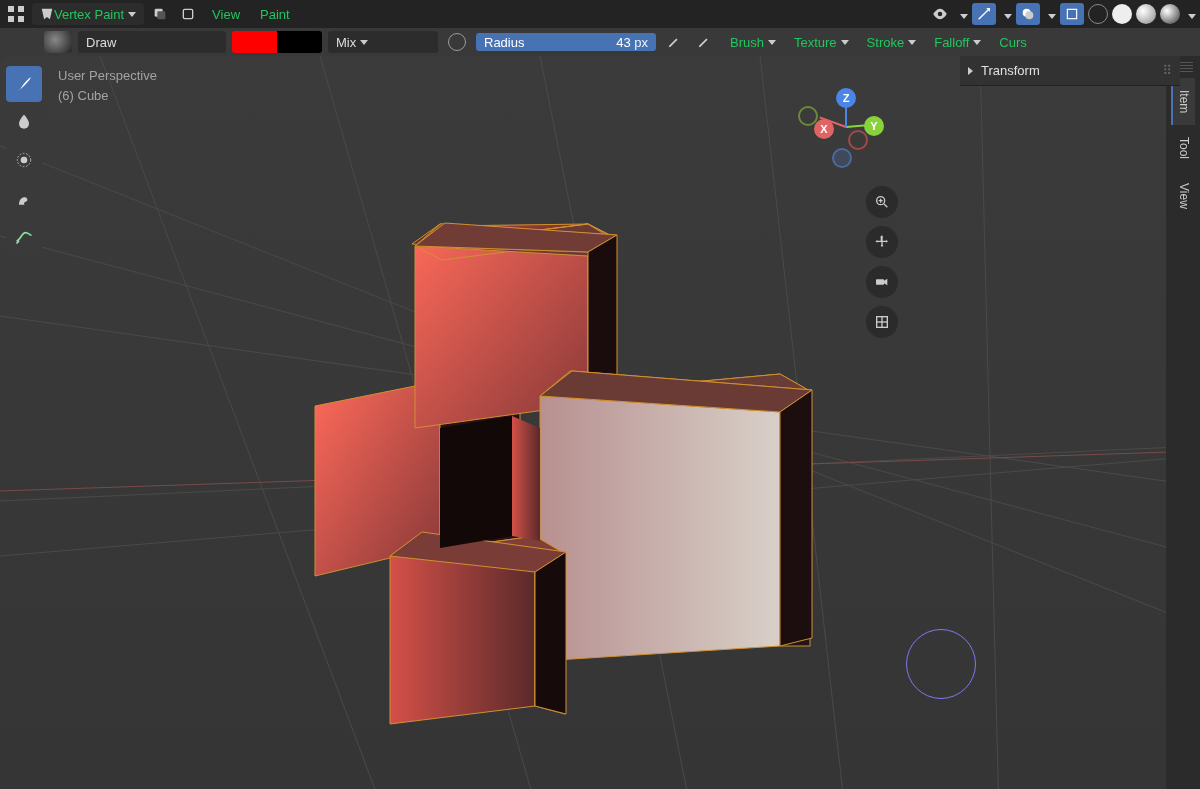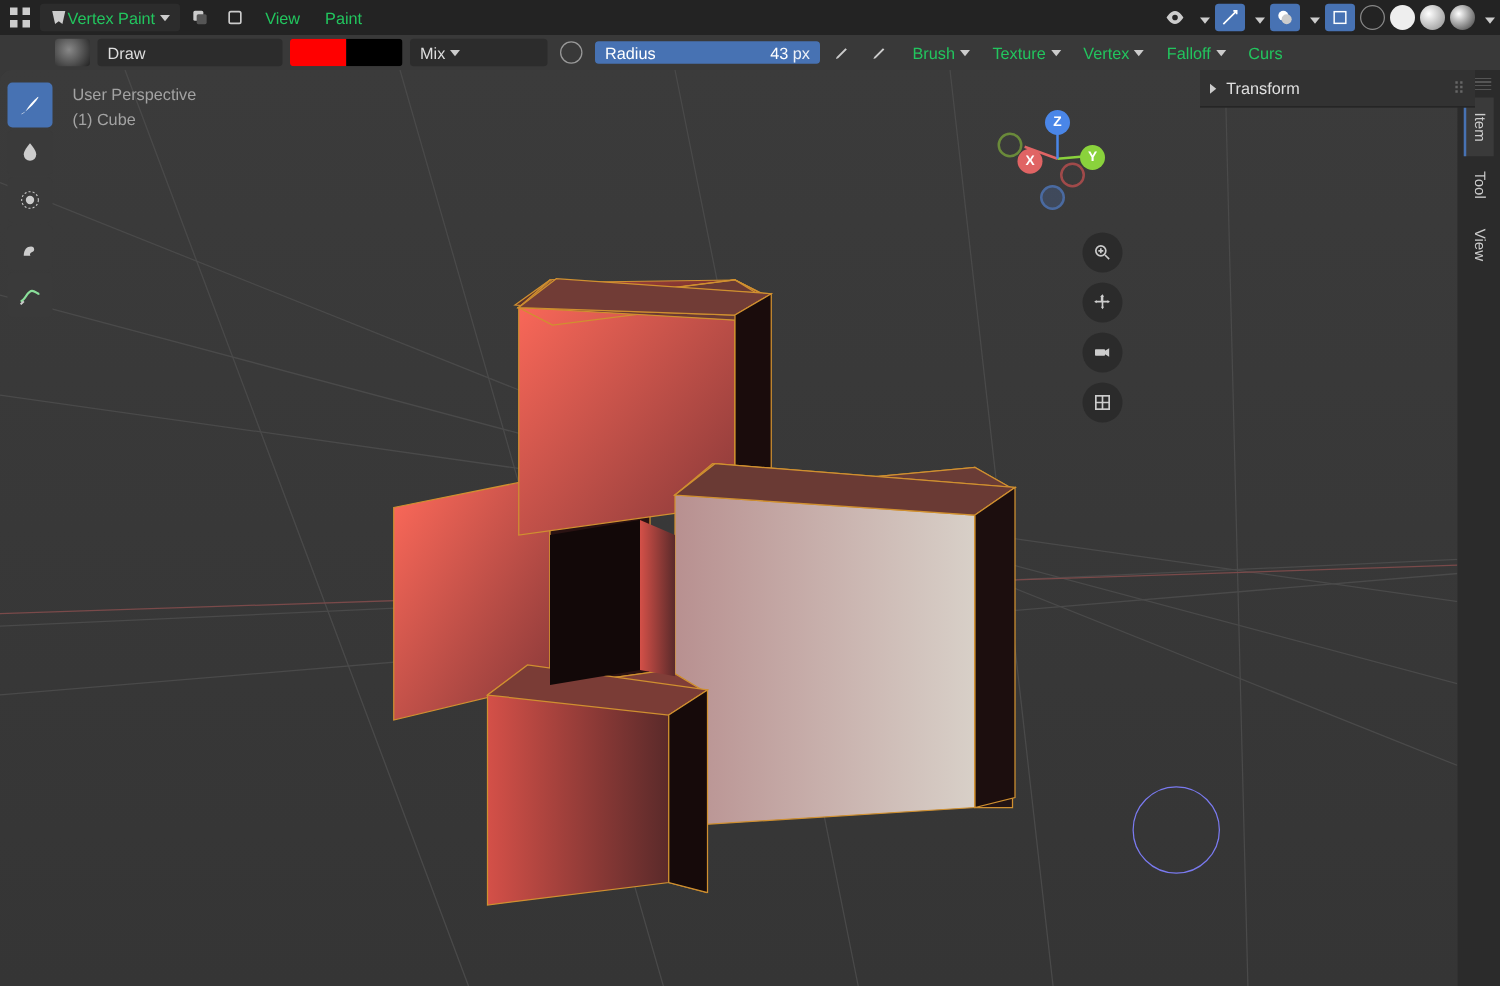--- a/index.html
+++ b/index.html
@@ -156,21 +156,21 @@
       </svg>
     </span>
   <span class="iconbtn">
       <svg width="14" viewBox="0 0 24 24" fill="#ccc">
         <path d="M3 21l3-1 12-12-2-2L4 18z"></path>
       </svg>
     </span>
   <div class="menu-row">
     <div class="hdr-btn flat chev-down">Brush</div>
     <div class="hdr-btn flat chev-down">Texture</div>
-    <div class="hdr-btn flat chev-down">Vertex</div>
+    <div class="hdr-btn flat chev-down">Stroke</div>
     <div class="hdr-btn flat chev-down">Falloff</div>
     <div class="hdr-btn flat" style="padding-right:0">Curs</div>
   </div>
 </div>
 
 <div class="main">
   <div class="viewport">
 
     <svg style="position:absolute;inset:0;width:100%;height:100%;z-index:0">
       <g stroke="#4a4a4a" stroke-width="1">
@@ -280,21 +280,21 @@
     <div class="tool">
       <svg viewBox="0 0 24 24" fill="none" stroke="#8adf9a" stroke-width="2">
           <path d="M3 18c5-1 6-10 11-10 3 0 5 3 7 3"></path>
           <path d="M3 21l3-3" stroke="#ccc"></path>
         </svg>
     </div>
   </div>
 
   <div class="info-text">
     <div>User Perspective</div>
-    <div>(1) Cube</div>
+    <div>(6) Cube</div>
   </div>
 
   <div class="gizmo">
     <div class="gz-line" style="width:28px;background:#e06464;transform:rotate(200deg)"></div>
     <div class="gz-line" style="width:30px;background:#8ad23c;transform:rotate(-5deg)"></div>
     <div class="gz-line" style="width:28px;background:#4a86e8;transform:rotate(-90deg)"></div>
     <div class="gz-ball" style="background:#4a86e8;left:30px;top:2px">Z</div>
     <div class="gz-ball" style="background:#e06464;left:8px;top:33px">X</div>
     <div class="gz-ball" style="background:#8ad23c;left:58px;top:30px">Y</div>
     <div class="gz-ball outline" style="border-color:#6a8a3a;left:-8px;top:20px"></div>

